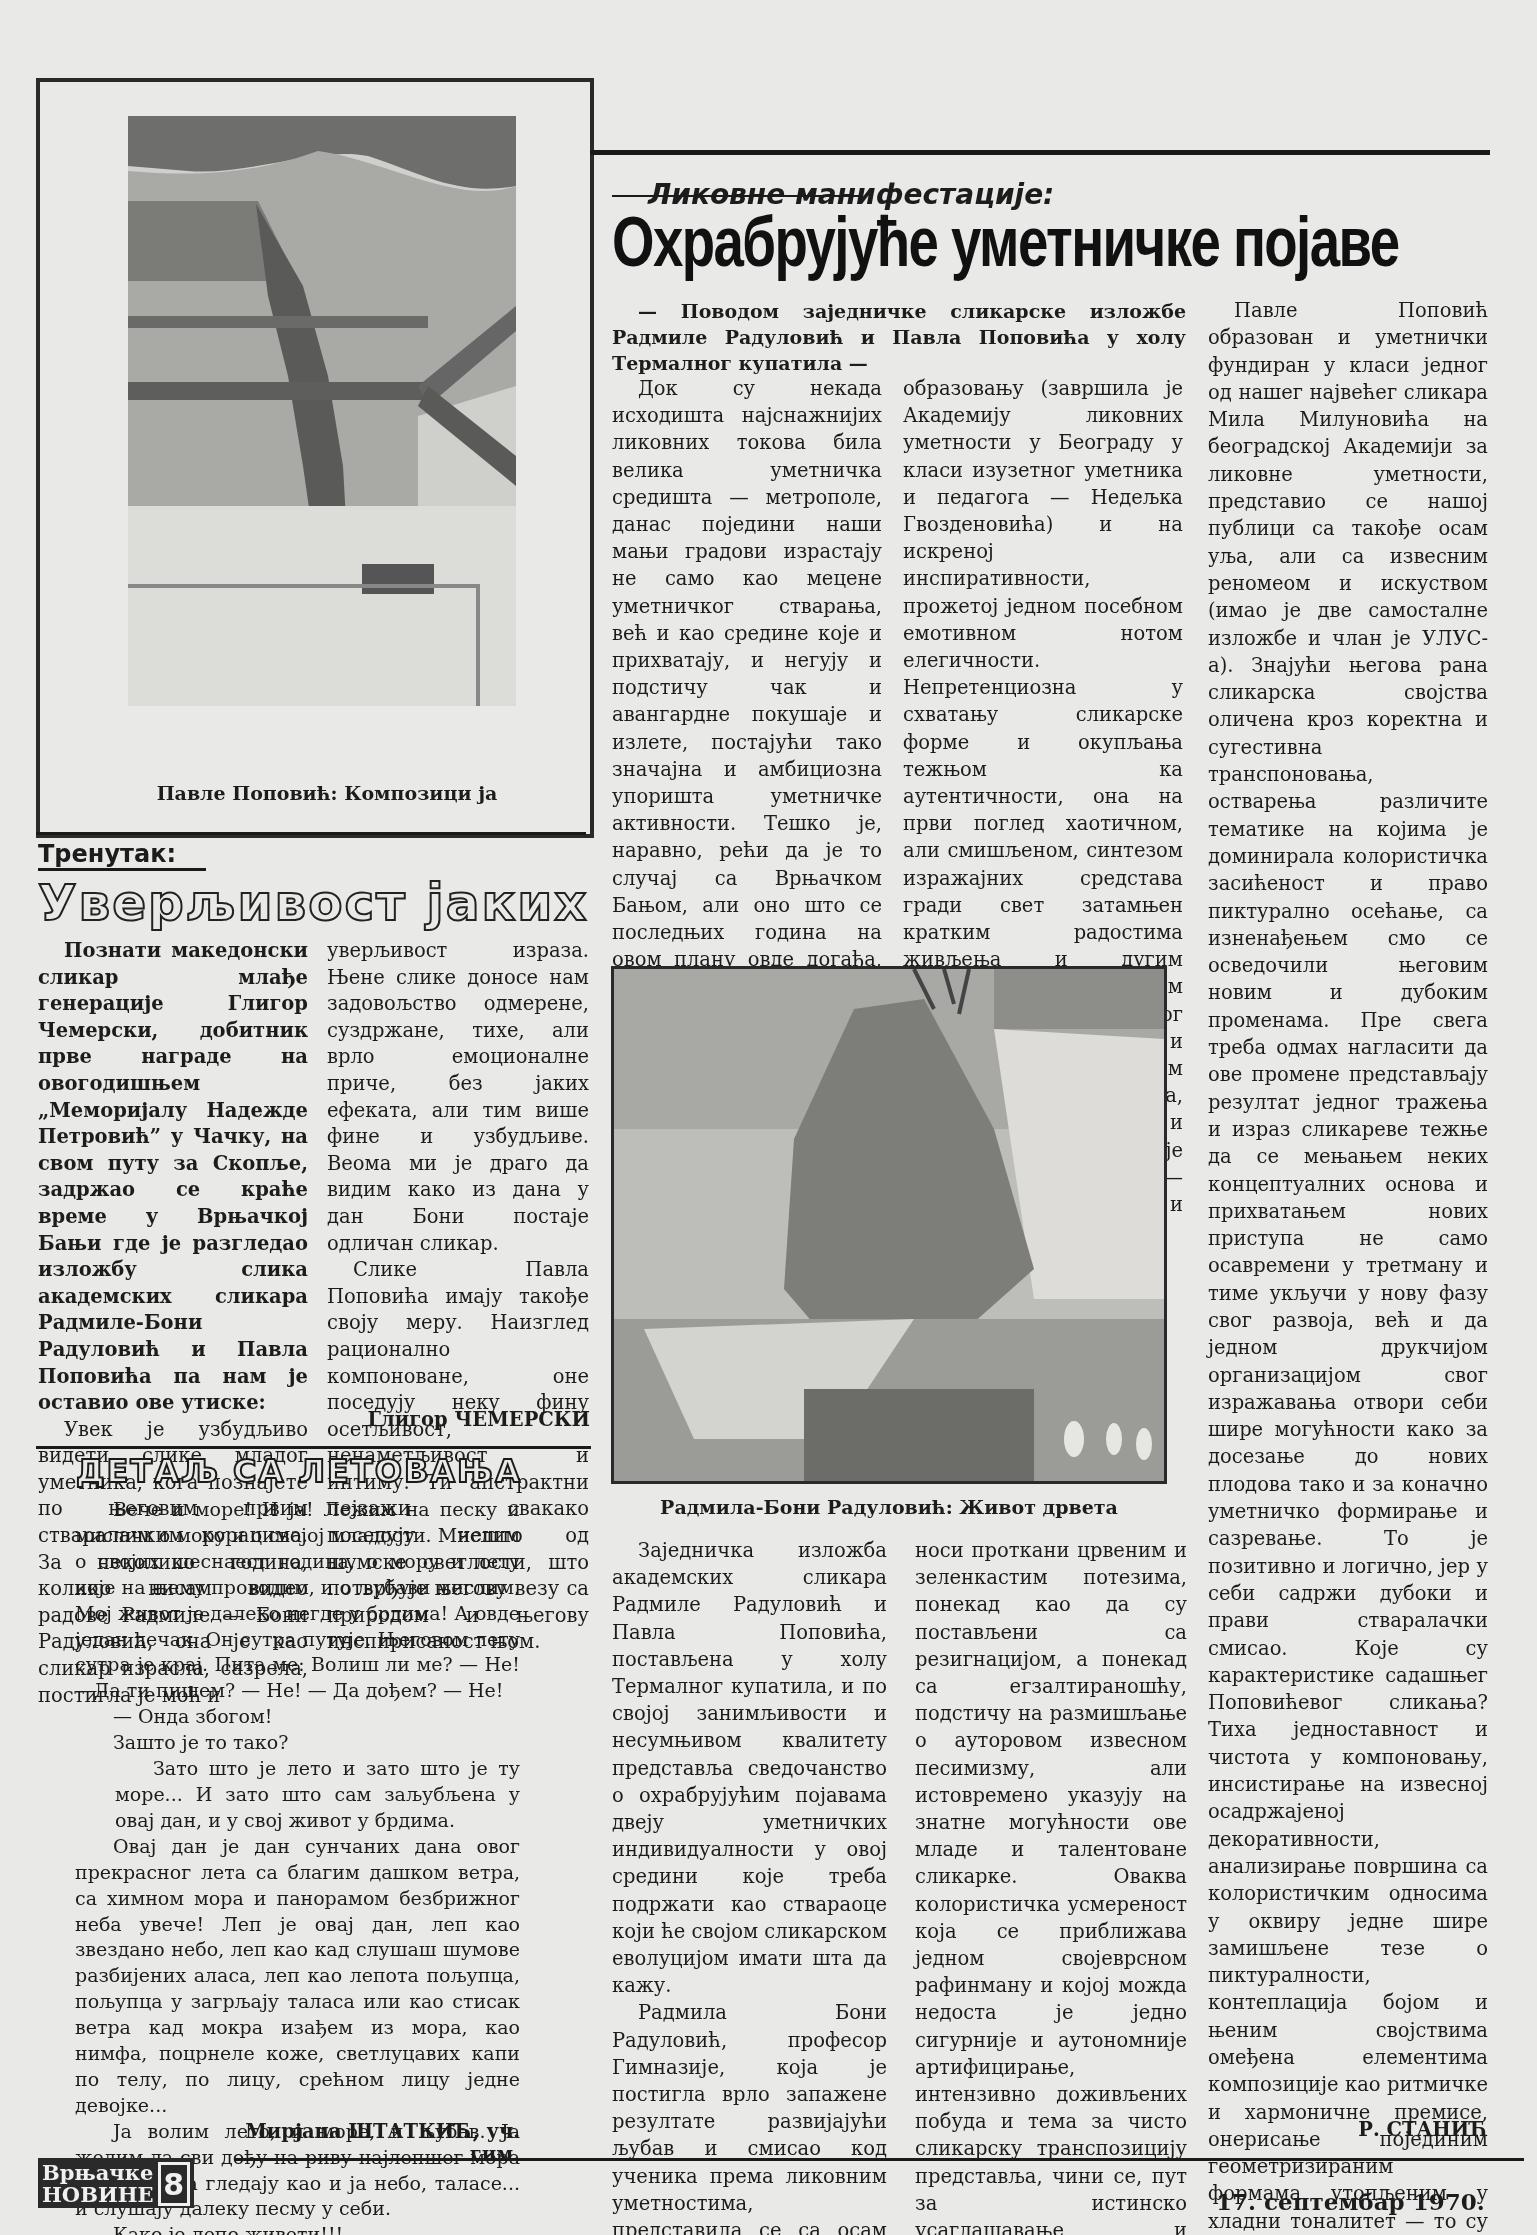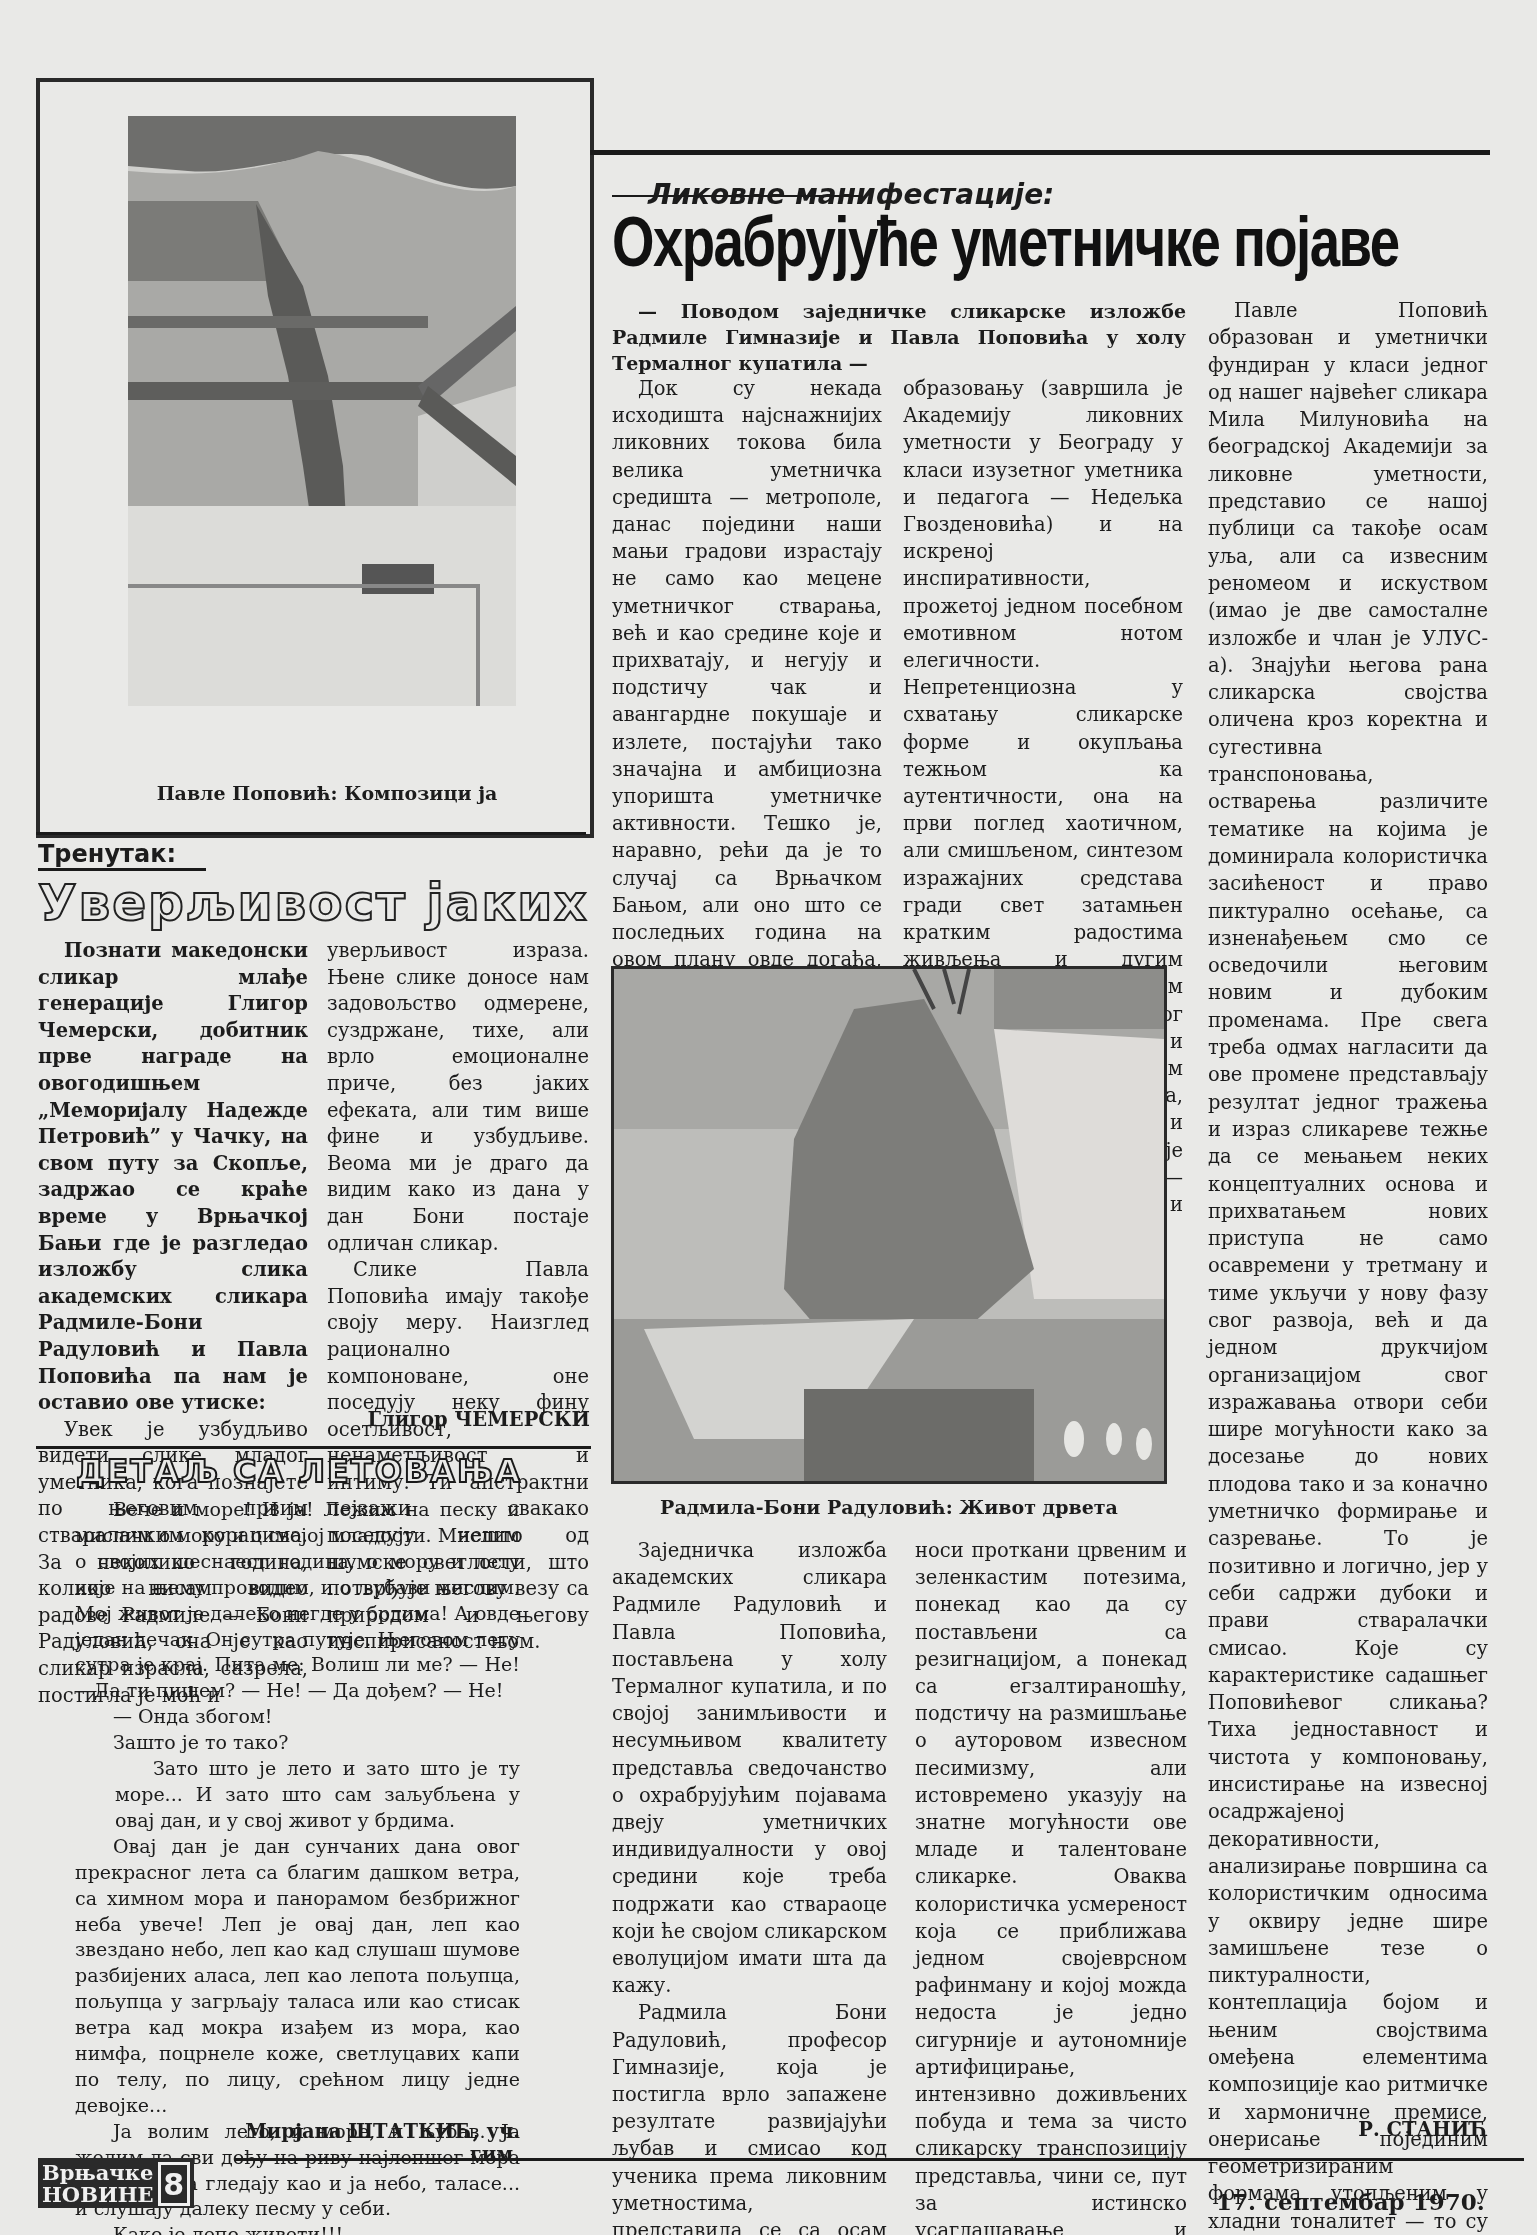--- a/index.html
+++ b/index.html
@@ -58,21 +58,21 @@
       <path d="M0 470 H350 V590" fill="none" stroke="#888" stroke-width="4"></path>
     </svg>
   </div>
   <div class="caption" style="left:12px; top:700px; width:550px;">Павле Поповић: Композици ја</div>
 </div>
 
 <div class="rule" style="left:590px; top:150px; width:900px; height:5px;"></div>
 <div class="abs kicker" style="left:612px; top:178px; font-size:28px;margin-left:36px;">Ликовне манифестације:</div>
 <div class="rule" style="left:612px; top:195px; width:250px; height:2px;"></div>
 <div class="abs headline-main" style="left:612px; top:202px;">Охрабрујуће уметничке појаве</div>
-<div class="abs col-text bold" style="left:612px; top:298px; width:574px; font-size:19px; line-height:26px; text-indent:26px;">— Поводом заједничке сликарске изложбе Радмиле Гимназије и Павла Поповића у холу Термалног купатила —</div>
+<div class="abs col-text bold" style="left:612px; top:298px; width:574px; font-size:19px; line-height:26px; text-indent:26px;">— Поводом заједничке сликарске изложбе Радмиле Радуловић и Павла Поповића у холу Термалног купатила —</div>
 
 <div class="abs col-text" style="left:612px; top:375px; width:270px;">
   <p>Док су некада исходишта најснажнијих ликовних токова била велика уметничка средишта — метрополе, данас поједини наши мањи градови израстају не само као мецене уметничког стварања, већ и као средине које и прихватају, и негују и подстичу чак и авангардне покушаје и излете, постајући тако значајна и амбициозна упоришта уметничке активности. Тешко је, наравно, рећи да је то случај са Врњачком Бањом, али оно што се последњих година на овом плану овде догађа, говори нам о присутности живих струјања и објективних хтења да се ликовне манифестације као неразлучни део културних потреба грађана и бројних посетилаца Бање.</p>
 </div>
 
 <div class="abs col-text" style="left:903px; top:375px; width:280px;">
   <p class="noind">образовању (завршила је Академију ликовних уметности у Београду у класи изузетног уметника и педагога — Недељка Гвозденовића) и на искреној инспиративности, прожетој једном посебном емотивном нотом елегичности. Непретенциозна у схватању сликарске форме и окупљања тежњом ка аутентичности, она на први поглед хаотичном, али смишљеном, синтезом изражајних средстава гради свет затамњен кратким радостима живљења и дугим сумором и тривијалним токовима људског трајања. Има неке чудне и опоре поезије о људским тугама у њеним платнима, исказане лапидарним и чистим језиком чија је права сонорност — колорит. Ти тамни и драматични од-</p>
 </div>
 
 <div class="abs col-text" style="left:1208px; top:297px; width:280px; line-height:27.3px;">

